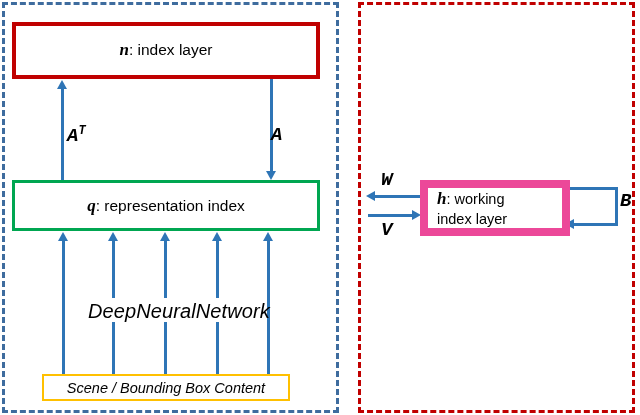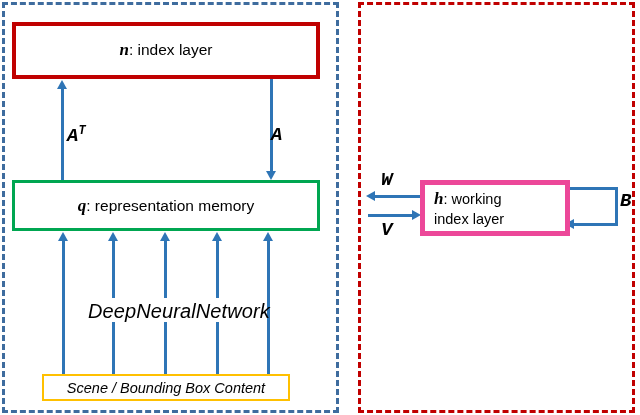--- a/index.html
+++ b/index.html
@@ -84,21 +84,21 @@
     border: 2px solid #FFC000;
     font-size: 14.5px;
     font-style: italic;
     color: #000;
   }
   #box-working {
     left: 420px;
     top: 180px;
     width: 150px;
     height: 56px;
-    border: 5px solid #ec4899;
+    border: 8px solid #ec4899;
     font-size: 14.5px;
     color: #000;
     justify-content: flex-start;
     text-align: left;
     padding-left: 9px;
     line-height: 1.30;
   }
   #box-working .stack { display: block; }
 
   .var {
@@ -220,21 +220,21 @@
   <div class="arrowhead ah-left" style="left:565px; top:219px;"></div>
 
   <div class="box" id="box-index">
     <div>
       <span class="box-line"><span class="var">n</span><span>: index layer</span></span>
     </div>
   </div>
 
   <div class="box" id="box-representation">
     <div>
-      <span class="box-line"><span class="var">q</span><span>: representation memory</span></span>
+      <span class="box-line"><span class="var">q</span><span>: representation index</span></span>
     </div>
   </div>
 
   <div class="box" id="box-scene">
     <span>Scene / Bounding Box Content</span>
   </div>
 
   <div class="box" id="box-working">
     <div class="stack">
       <span class="box-line"><span class="var">h</span><span>: working</span></span>

